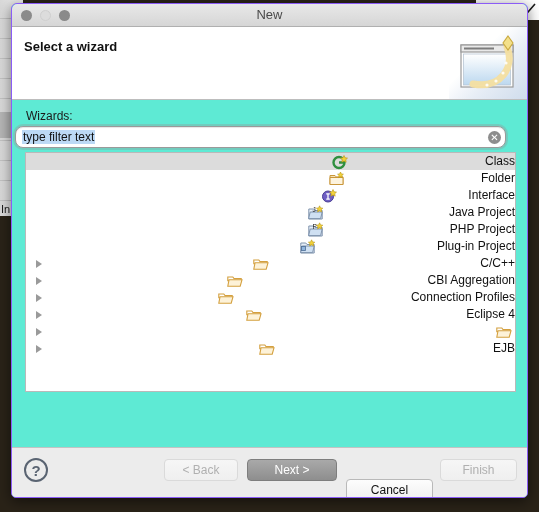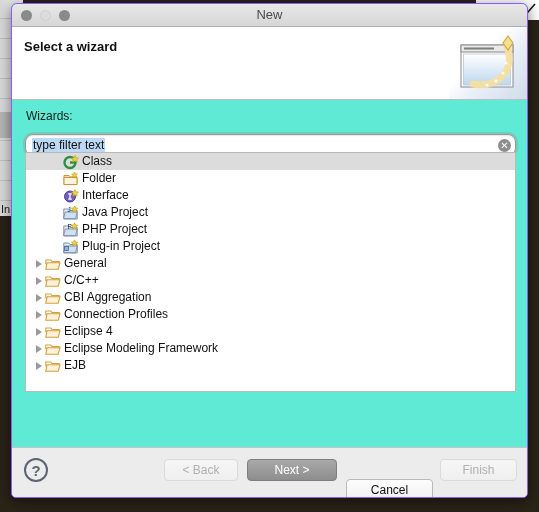--- a/index.html
+++ b/index.html
@@ -140,28 +140,27 @@
   .wizards-label {
     position: absolute;
     left: 14px; top: 105px;
     font-size: 12px;
     color: #1a1a1a;
   }
 
   
   .filter-wrap {
     position: absolute;
-    left: 13px; top: 122px;
+    left: 3px; top: 122px;
     width: 491px; height: 22px;
     background: #ffffff;
     border: 1px solid #9a9a9a;
     border-radius: 8px;
     box-shadow: 0 0 0 2px rgba(150,150,150,0.35), inset 0 1px 1px rgba(0,0,0,0.10);
     box-sizing: border-box;
-    margin-top: 8px;
   }
   .filter-text {
     position: absolute;
     left: 6px; top: 3px;
     font-size: 12px;
     color: #111;
     background: #bcd9f5;
     padding: 0 1px;
     white-space: nowrap;
   }
@@ -189,20 +188,21 @@
     box-sizing: border-box;
     overflow: hidden;
   }
   .row {
     position: relative;
     height: 17px;
     display: flex;
     align-items: center;
     padding-left: 8px;
     box-sizing: border-box;
+    justify-content: space-between;
   }
   .row.selected { background: #dcdcdc; }
   .row-label {
     font-size: 12px;
     color: #111;
     white-space: nowrap;
     line-height: 17px;
   }
   .arrow {
     width: 11px;
@@ -416,28 +416,20 @@
               <path d="M11.6 0.8 l1 2.1 2.2 .3 -1.6 1.5 .4 2.2 -2 -1.1 -2 1.1 .4 -2.2 -1.6 -1.5 2.2 -.3 z" fill="#f2d23c" stroke="#b99512" stroke-width="0.6"></path>
             </svg></span>
           <span class="row-label">Plug-in Project</span>
         </div>
         <div class="row">
           <span class="arrow has"></span>
           <span class="ico"><svg viewBox="0 0 16 16" width="16" height="16">
               <path d="M0.8 4 h5 l1.3 1.6 h7.1 v2 h-13.4 z" fill="none" stroke="#d4a03f" stroke-width="1.1"></path>
               <path d="M2 6.8 h13 l-1.8 6.4 h-12.4 z" fill="#fdf2d8" stroke="#d4a03f" stroke-width="1.1"></path>
             </svg></span>
-          <span class="row-label">General</span>
-        </div>
-        <div class="row">
-          <span class="arrow has"></span>
-          <span class="ico"><svg viewBox="0 0 16 16" width="16" height="16">
-              <path d="M0.8 4 h5 l1.3 1.6 h7.1 v2 h-13.4 z" fill="none" stroke="#d4a03f" stroke-width="1.1"></path>
-              <path d="M2 6.8 h13 l-1.8 6.4 h-12.4 z" fill="#fdf2d8" stroke="#d4a03f" stroke-width="1.1"></path>
-            </svg></span>
           <span class="row-label">C/C++</span>
         </div>
         <div class="row">
           <span class="arrow has"></span>
           <span class="ico"><svg viewBox="0 0 16 16" width="16" height="16">
               <path d="M0.8 4 h5 l1.3 1.6 h7.1 v2 h-13.4 z" fill="none" stroke="#d4a03f" stroke-width="1.1"></path>
               <path d="M2 6.8 h13 l-1.8 6.4 h-12.4 z" fill="#fdf2d8" stroke="#d4a03f" stroke-width="1.1"></path>
             </svg></span>
           <span class="row-label">CBI Aggregation</span>
         </div>
@@ -456,21 +448,20 @@
               <path d="M2 6.8 h13 l-1.8 6.4 h-12.4 z" fill="#fdf2d8" stroke="#d4a03f" stroke-width="1.1"></path>
             </svg></span>
           <span class="row-label">Eclipse 4</span>
         </div>
         <div class="row">
           <span class="arrow has"></span>
           <span class="ico"><svg viewBox="0 0 16 16" width="16" height="16">
               <path d="M0.8 4 h5 l1.3 1.6 h7.1 v2 h-13.4 z" fill="none" stroke="#d4a03f" stroke-width="1.1"></path>
               <path d="M2 6.8 h13 l-1.8 6.4 h-12.4 z" fill="#fdf2d8" stroke="#d4a03f" stroke-width="1.1"></path>
             </svg></span>
-          <span class="row-label">Eclipse Modeling Framework</span>
         </div>
         <div class="row">
           <span class="arrow has"></span>
           <span class="ico"><svg viewBox="0 0 16 16" width="16" height="16">
               <path d="M0.8 4 h5 l1.3 1.6 h7.1 v2 h-13.4 z" fill="none" stroke="#d4a03f" stroke-width="1.1"></path>
               <path d="M2 6.8 h13 l-1.8 6.4 h-12.4 z" fill="#fdf2d8" stroke="#d4a03f" stroke-width="1.1"></path>
             </svg></span>
           <span class="row-label">EJB</span>
         </div>
       </div>

